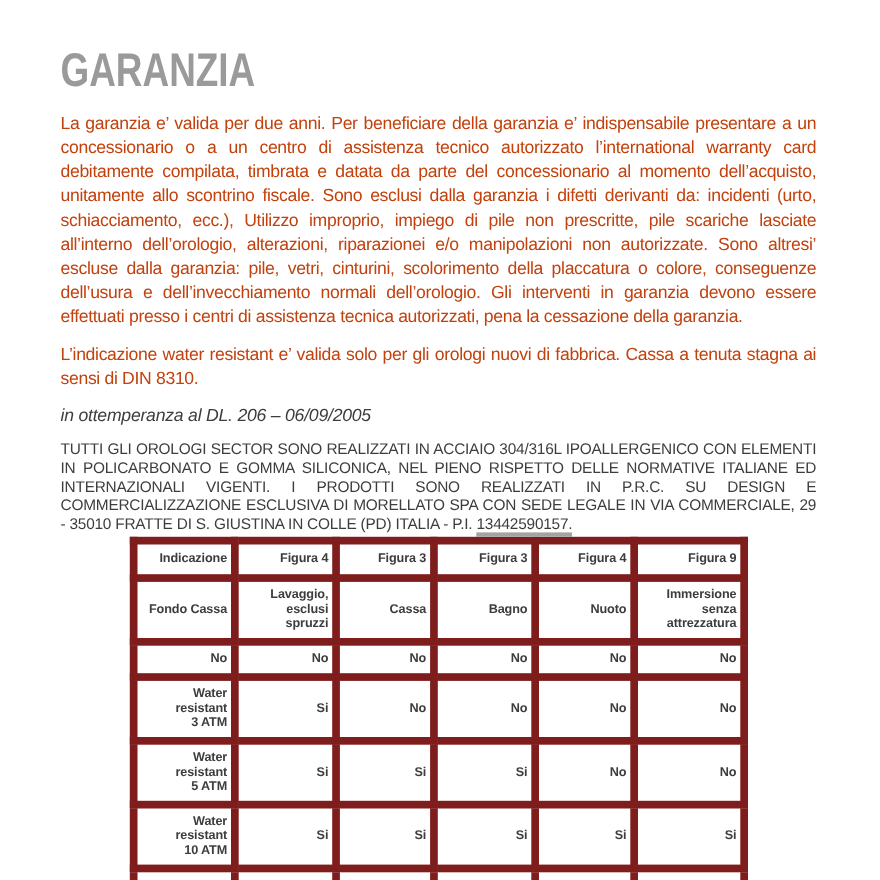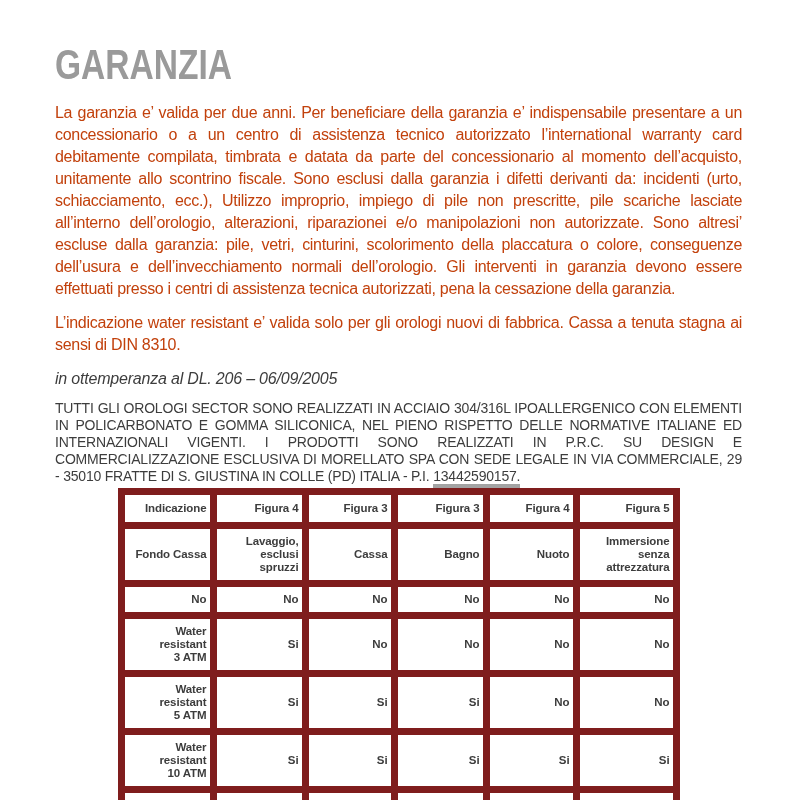--- a/index.html
+++ b/index.html
@@ -103,21 +103,21 @@
         <col class="c4">
         <col class="c5">
     </colgroup>
     <thead>
       <tr id="wr-head-row">
           <th>Indicazione</th>
           <th>Figura 4</th>
           <th>Figura 3</th>
           <th>Figura 3</th>
           <th>Figura 4</th>
-          <th>Figura 5</th>
+          <th>Figura 9</th>
         </tr>
     </thead>
     <tbody id="wr-body">
         <tr>
           <td>Fondo Cassa</td>
           <td>Lavaggio, esclusi
 spruzzi</td>
           <td>Cassa</td>
           <td>Bagno</td>
           <td>Nuoto</td>

